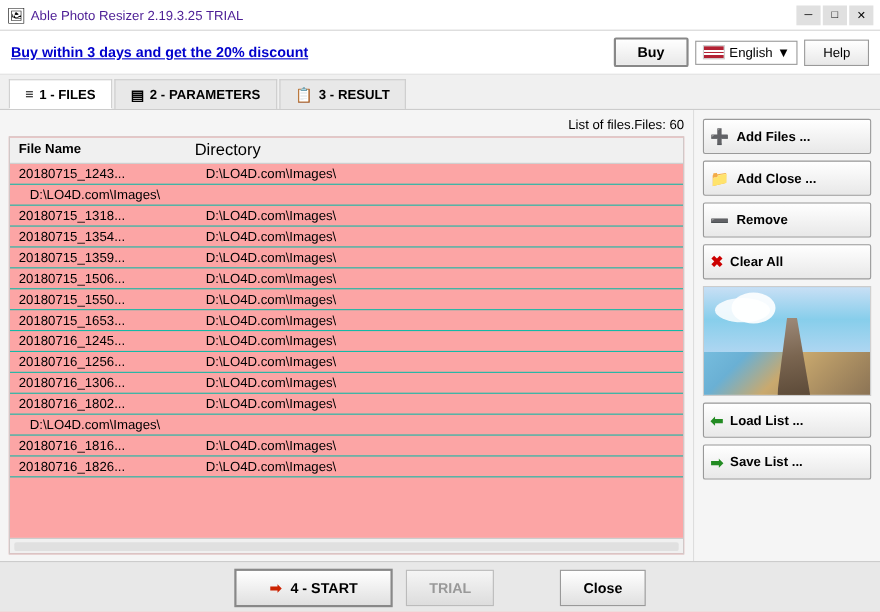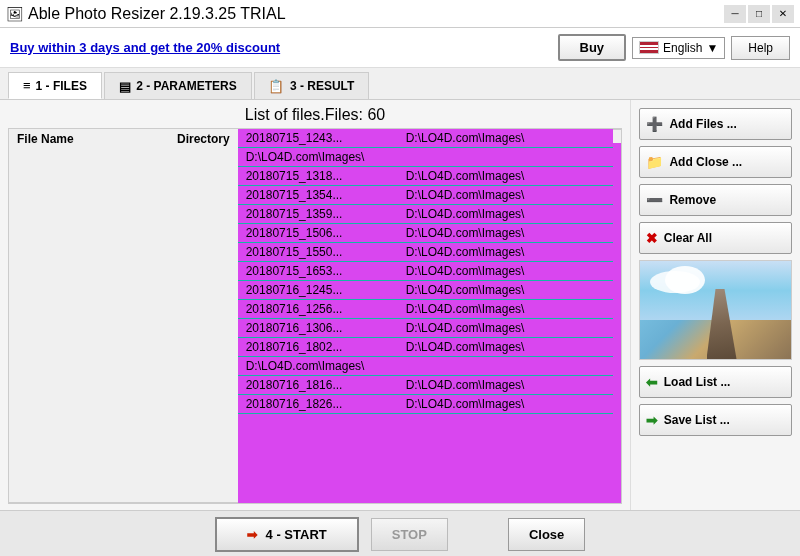--- a/index.html
+++ b/index.html
@@ -25,22 +25,22 @@
     .title-bar-left {
       display: flex;
       align-items: center;
       gap: 6px;
     }
     .title-bar-icon {
       width: 16px;
       height: 16px;
     }
     .title-bar-title {
-      font-size: 16px;
-      color: #000000;
+      font-size: 12px;
+      color: #4c1d95;
     }
     .title-bar-controls {
       display: flex;
       gap: 2px;
     }
     .title-btn {
       width: 22px;
       height: 18px;
       border: none;
       background: #e0e0e0;
@@ -139,68 +139,69 @@
     
     .file-panel {
       flex: 1;
       padding: 6px 8px;
       display: flex;
       flex-direction: column;
       min-width: 0;
     }
     .file-panel-header {
       display: flex;
-      justify-content: center;
+      justify-content: flex-end;
       margin-bottom: 4px;
-      font-size: 16px;
+      font-size: 12px;
     }
     .file-table-wrapper {
       border: 1px solid #ccc;
-      background: #d946ef;
+      background: #fca5a5;
       flex: 1;
       overflow: hidden;
       display: flex;
-      flex-direction: row;
+      flex-direction: column;
     }
     .file-table-head {
       display: flex;
       background: #f0f0f0;
       border-bottom: 1px solid #ccc;
       padding: 3px 0;
     }
     .col-filename {
       width: 160px;
       padding: 0 8px;
       font-weight: bold;
       font-size: 12px;
       flex-shrink: 0;
     }
     .col-directory {
       flex: 1;
       padding: 0 8px;
-      font-weight: bold;
-      font-size: 12px;
+      font-weight: normal;
+      font-size: 15px;
     }
     .file-table-body {
       overflow-y: auto;
       overflow-x: auto;
       flex: 1;
     }
     .file-row {
       display: flex;
       border-bottom: 1px solid #14b8a6;
       padding: 2px 0;
     }
     .file-row .col-filename {
       font-weight: normal;
       font-size: 12px;
     }
     .file-row .col-directory {
       font-weight: normal;
       font-size: 12px;
+      margin-left: 10px;
     }
 
     
     .h-scroll {
       height: 14px;
       background: #f0f0f0;
       border-top: 1px solid #ccc;
       display: flex;
       align-items: center;
     }
@@ -496,18 +497,18 @@
   </div>
 
 </div>
 
 <div class="bottom-bar">
   <button class="start-btn">
     <span style="color:#cc2200;">➡</span>
     <span>4 - START</span>
   </button>
   <button class="stop-btn">
-    <span>STOP</span>
+    <span>TRIAL</span>
   </button>
   <button class="close-btn-bottom">
     <span>Close</span>
   </button>
 </div>
 
 </body></html>

